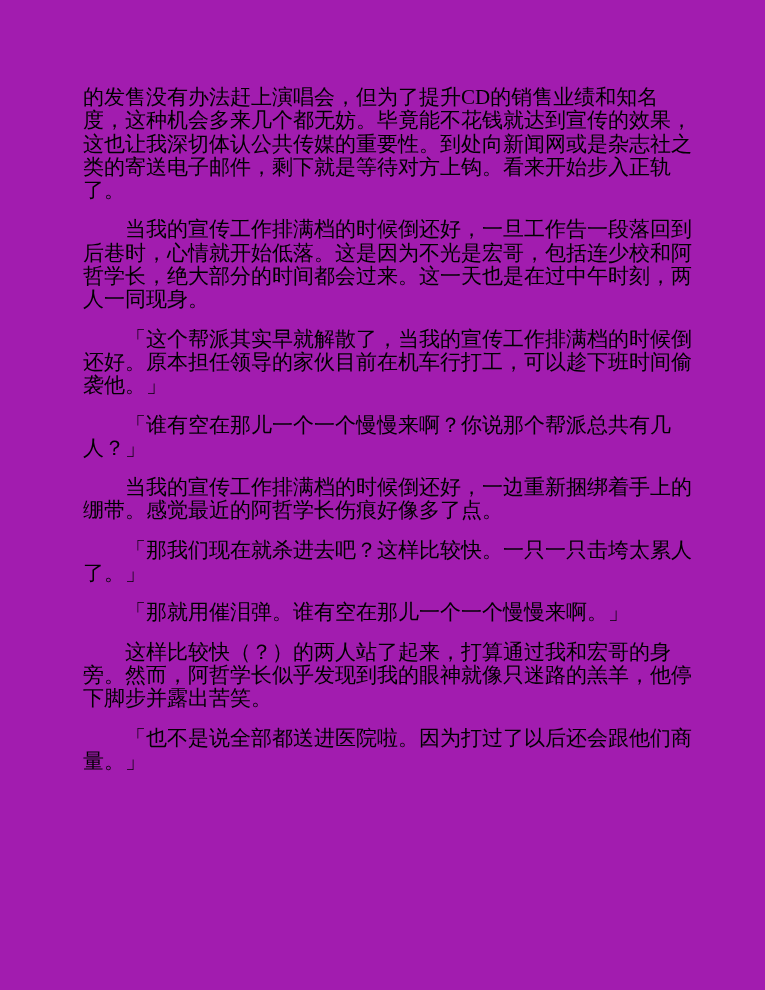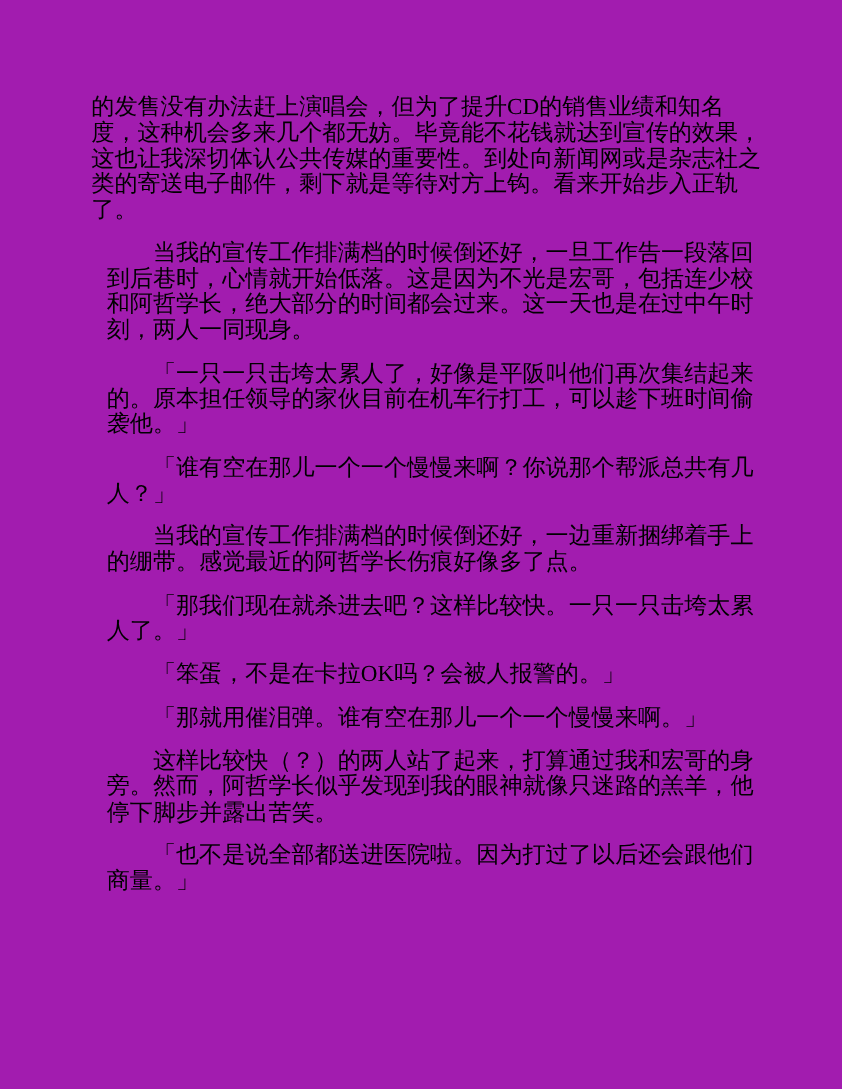--- a/index.html
+++ b/index.html
@@ -29,32 +29,30 @@
     line-height: 23.3px;
     text-align: left;
     word-break: break-all;
   }
   .para {
     margin: 0 0 16px 0;
     padding: 0;
   }
   .para.indent {
     text-indent: 2em;
-    margin-left: 14px;
   }
 </style>
 </head>
 <body>
 
 <div class="page">
   <div class="text-block">
       <p class="para">的发售没有办法赶上演唱会，但为了提升CD的销售业绩和知名度，这种机会多来几个都无妨。毕竟能不花钱就达到宣传的效果，这也让我深切体认公共传媒的重要性。到处向新闻网或是杂志社之类的寄送电子邮件，剩下就是等待对方上钩。看来开始步入正轨了。</p>
       <p class="para indent">当我的宣传工作排满档的时候倒还好，一旦工作告一段落回到后巷时，心情就开始低落。这是因为不光是宏哥，包括连少校和阿哲学长，绝大部分的时间都会过来。这一天也是在过中午时刻，两人一同现身。</p>
-      <p class="para indent">「一只一只击垮太累人了，好像是平阪叫他们再次集结起来的。原本担任领导的家伙目前在机车行打工，可以趁下班时间偷袭他。」</p>
+      <p class="para indent">「这个帮派其实早就解散了，当我的宣传工作排满档的时候倒还好。原本担任领导的家伙目前在机车行打工，可以趁下班时间偷袭他。」</p>
       <p class="para indent">「谁有空在那儿一个一个慢慢来啊？你说那个帮派总共有几人？」</p>
       <p class="para indent">当我的宣传工作排满档的时候倒还好，一边重新捆绑着手上的绷带。感觉最近的阿哲学长伤痕好像多了点。</p>
       <p class="para indent">「那我们现在就杀进去吧？这样比较快。一只一只击垮太累人了。」</p>
-      <p class="para indent">「笨蛋，不是在卡拉OK吗？会被人报警的。」</p>
       <p class="para indent">「那就用催泪弹。谁有空在那儿一个一个慢慢来啊。」</p>
       <p class="para indent">这样比较快（？）的两人站了起来，打算通过我和宏哥的身旁。然而，阿哲学长似乎发现到我的眼神就像只迷路的羔羊，他停下脚步并露出苦笑。</p>
       <p class="para indent">「也不是说全部都送进医院啦。因为打过了以后还会跟他们商量。」</p>
     </div>
 </div>
 
 </body></html>

